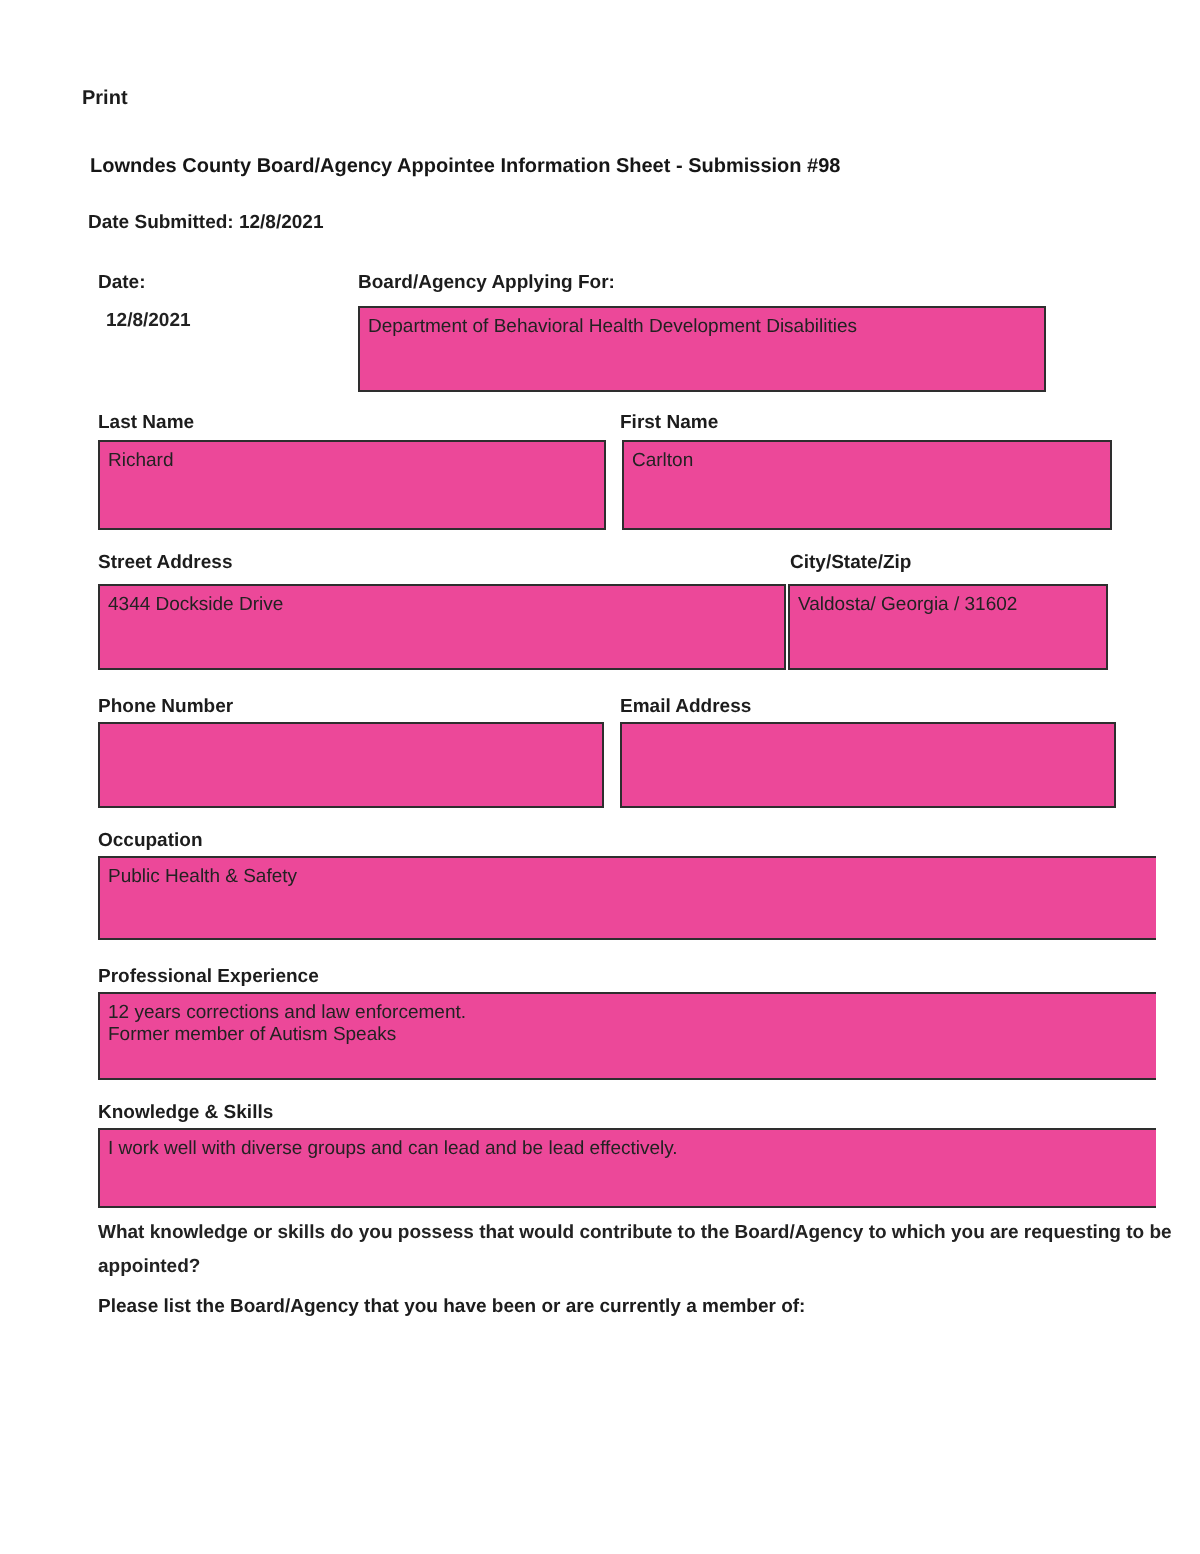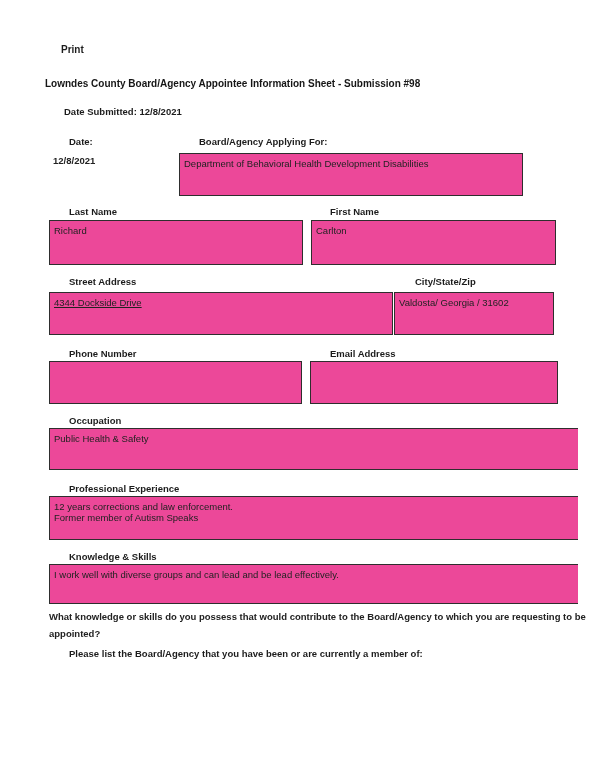--- a/index.html
+++ b/index.html
@@ -16,21 +16,20 @@
     color: #1c1c1c;
     overflow: hidden;
   }
   .lbl {
     position: absolute;
     font-weight: bold;
     font-size: 9.5px;
     line-height: 11px;
     white-space: nowrap;
     color: #1c1c1c;
-    margin-left: 20px;
   }
   .plain {
     position: absolute;
     font-weight: bold;
     font-size: 9.5px;
     line-height: 11px;
     white-space: nowrap;
     color: #222222;
   }
   .box {
@@ -72,21 +71,21 @@
   <div class="lbl" style="left:179px; top:136px;">Board/Agency Applying For:</div>
   <div class="box" style="left:179px; top:153px; width:344px; height:43px;">Department of Behavioral Health Development Disabilities</div>
 
   <div class="lbl" style="left:49px; top:206px;">Last Name</div>
   <div class="lbl" style="left:310px; top:206px;">First Name</div>
   <div class="box" style="left:49px; top:220px; width:254px; height:45px;">Richard</div>
   <div class="box" style="left:311px; top:220px; width:245px; height:45px;">Carlton</div>
 
   <div class="lbl" style="left:49px; top:276px;">Street Address</div>
   <div class="lbl" style="left:395px; top:276px;">City/State/Zip</div>
-  <div class="box" style="left:49px; top:292px; width:344px; height:43px;text-decoration:underline;">4344 Dockside Drive</div>
+  <div class="box" style="left:49px; top:292px; width:344px; height:43px;">4344 Dockside Drive</div>
   <div class="box" style="left:394px; top:292px; width:160px; height:43px;">Valdosta/ Georgia / 31602</div>
 
   <div class="lbl" style="left:49px; top:348px;">Phone Number</div>
   <div class="lbl" style="left:310px; top:348px;">Email Address</div>
   <div class="box" style="left:49px; top:361px; width:253px; height:43px;"></div>
   <div class="box" style="left:310px; top:361px; width:248px; height:43px;"></div>
 
   <div class="lbl" style="left:49px; top:415px;">Occupation</div>
   <div class="box no-right" style="left:49px; top:428px; width:529px; height:42px;">Public Health &amp; Safety</div>
 

